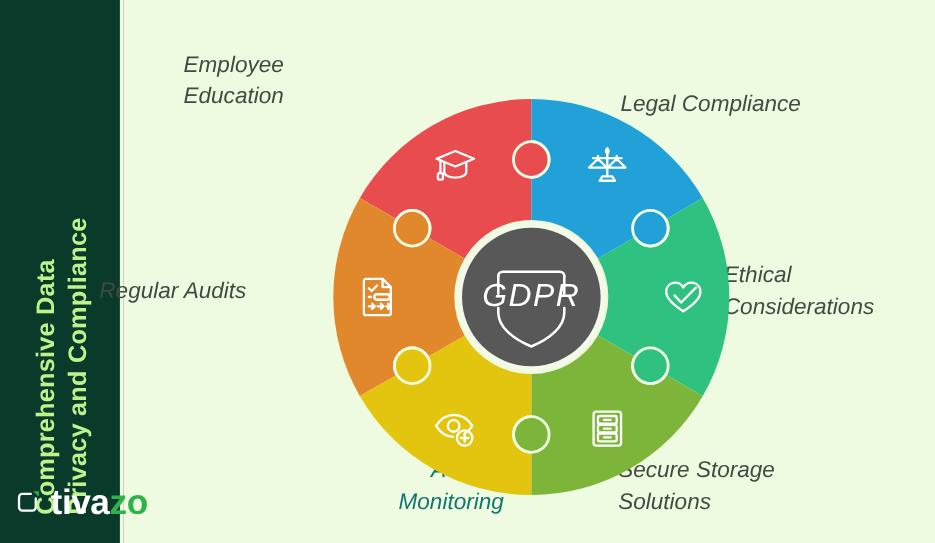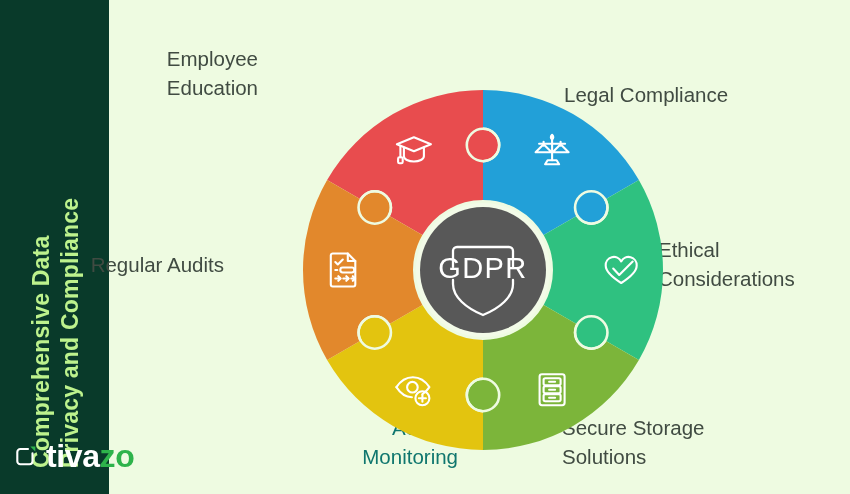--- a/index.html
+++ b/index.html
@@ -67,21 +67,21 @@
     letter-spacing: -0.4px;
     line-height: 1;
   }
   #logo .w1 { color: #ffffff; }
   #logo .w2 { color: #2eb34b; }
 
   
   #stage {
     position: absolute;
     left: 112px; top: 0;
-    width: 738px; height: 412px;
+    width: 738px; height: 412px; font-style: italic;
   }
   #wheel {
     position: absolute;
     left: 188px;
     top: 87px;
     width: 366px;
     height: 366px;
   }
   #wheel svg { display: block; }
 

